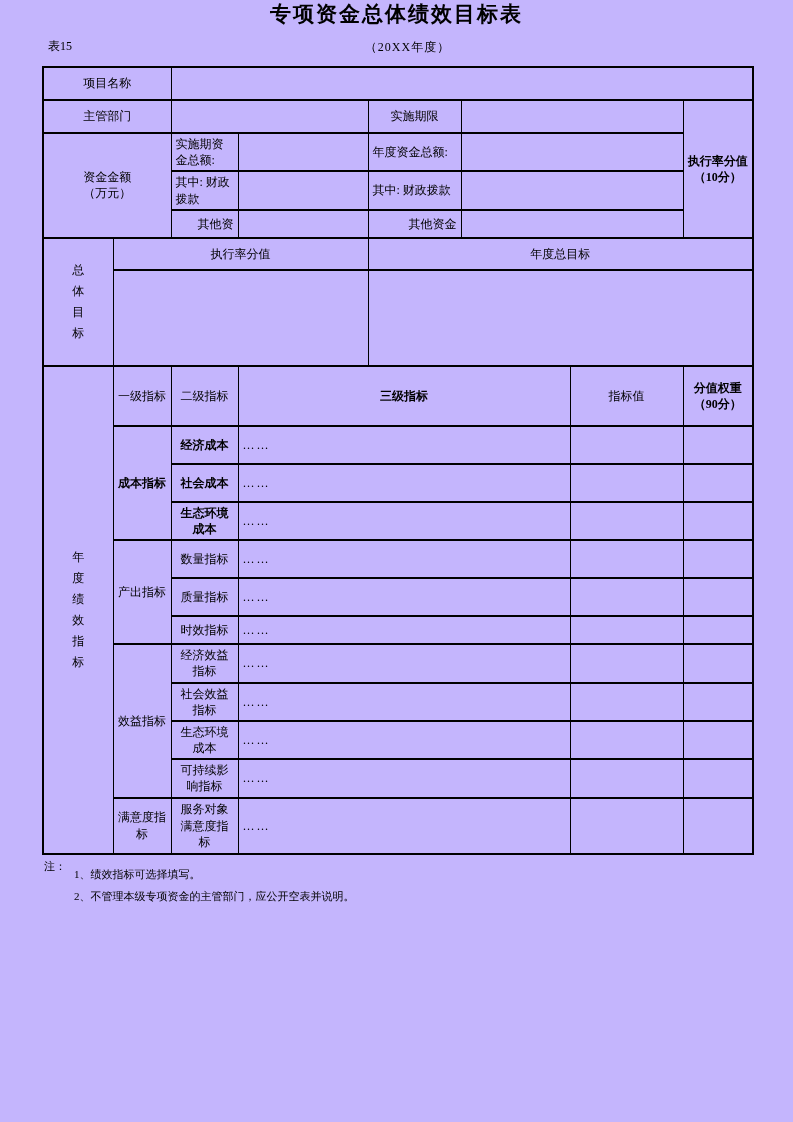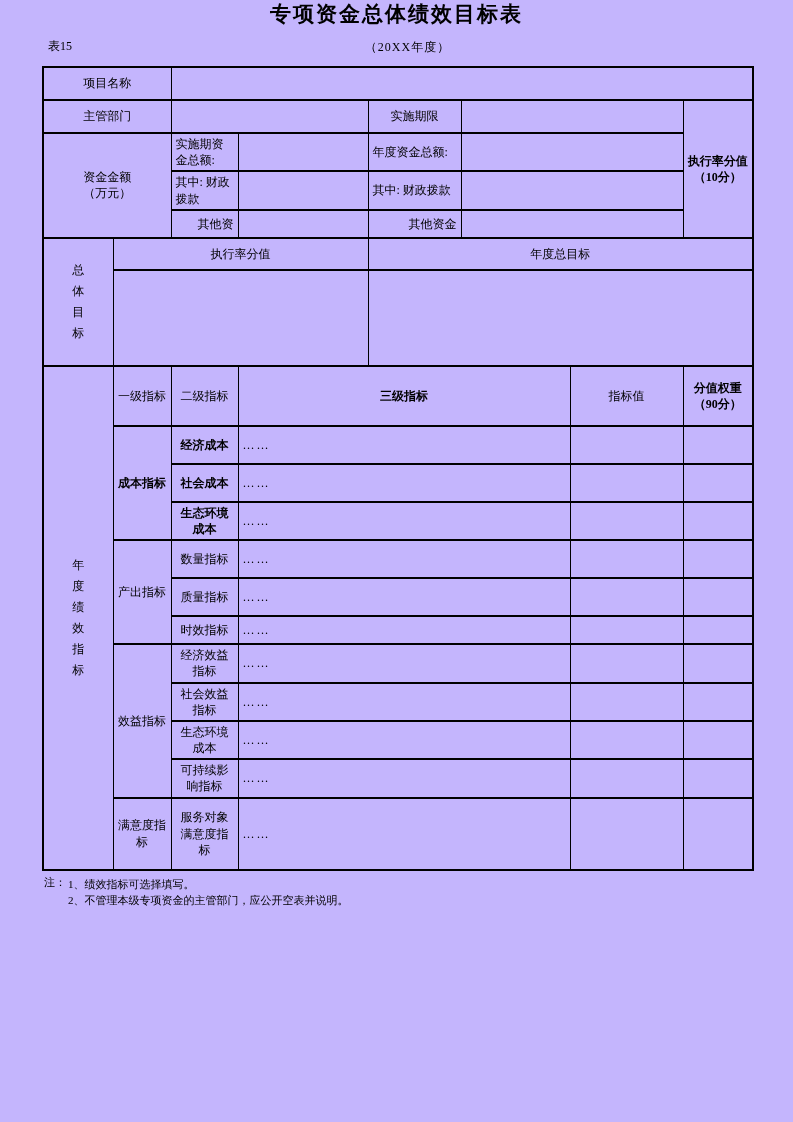--- a/index.html
+++ b/index.html
@@ -23,21 +23,21 @@
     font-size:12px; padding:2px 4px; text-align:center; vertical-align:middle;
     word-break:break-all; line-height:1.35; overflow:hidden;
   }
   .bold { font-weight:bold;text-align:center; }
   .al { text-align:left; }
   .ar { text-align:right; }
   .preline { white-space:pre-line; }
   .vtext { width:1.1em; margin:0 auto; line-height:1.75; text-align:center; }
   .dots { letter-spacing:2px; }
   .notes { display:flex; margin:4px 0 0 44px; font-size:11px; line-height:1.35; }
-  .notes .note-items div { margin:2px; }
+  .notes .note-items div { margin:8px; }
 </style>
 </head>
 <body>
 
 <div class="page">
 
   <div class="sheet-label">表15</div>
   <div class="title">专项资金总体绩效目标表</div>
   <div class="subtitle">（20XX年度）</div>
 
@@ -172,21 +172,21 @@
       <td></td>
       <td></td>
     </tr>
     <tr style="height:36px">
       <td>可持续影响指标</td>
       <td colspan="3" class="al dots">……</td>
       <td></td>
       <td></td>
     </tr>
 
-    <tr style="height:72px">
+    <tr style="height:56px">
       <td>满意度指标</td>
       <td>服务对象满意度指标</td>
       <td colspan="3" class="al dots">……</td>
       <td></td>
       <td></td>
     </tr>
   </tbody>
     </table>
 
   <div class="notes">

